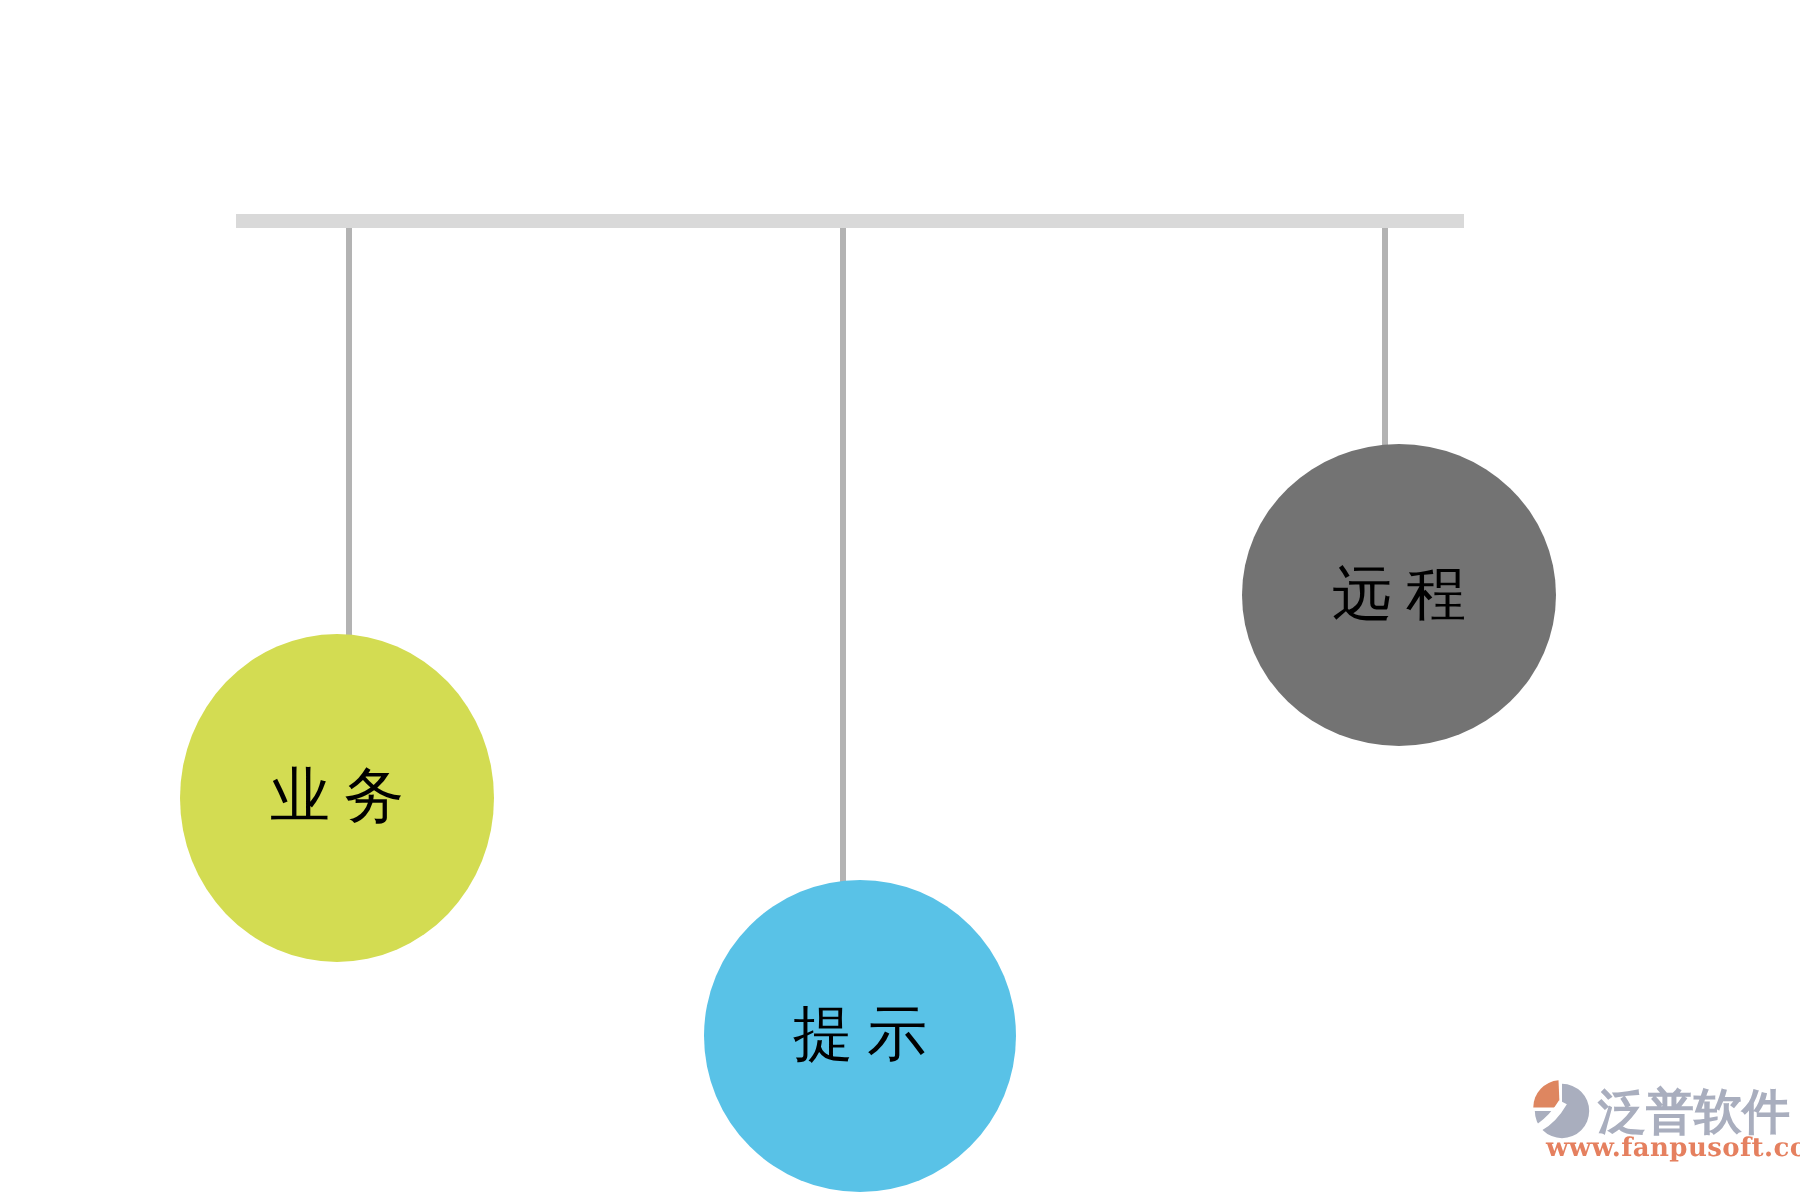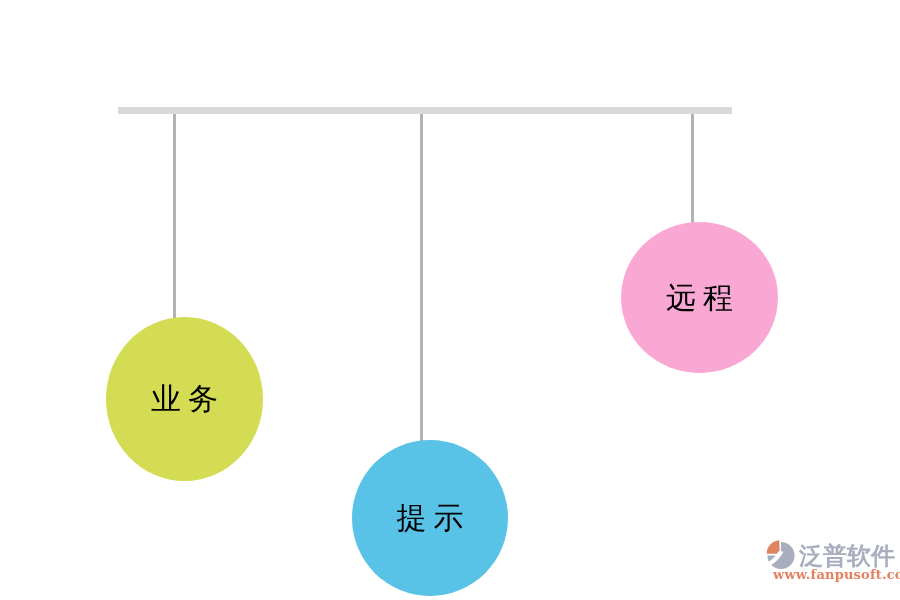--- a/index.html
+++ b/index.html
@@ -40,21 +40,21 @@
   .v-alert    { left: 420px; top: 114px; height: 327px; }
   .v-remote   { left: 691px; top: 114px; height: 109px; }
 
   
   .node {
     position: absolute;
     border-radius: 50%;
     display: flex; flex-direction: column;
     align-items: center; justify-content: center;
   }
-  .node-business { left: 106px; top: 317px; width: 157px; height: 164px; align-items: center; }
+  .node-business { left: 90px; top: 317px; width: 157px; height: 164px; align-items: center; }
   .node-alert    { left: 352px; top: 440px; width: 156px; height: 156px; }
   .node-remote   { left: 621px; top: 222px; width: 157px; height: 151px; }
   .node-line {
     font-family: "DejaVu Serif", "Liberation Serif", serif;
     color: #000000;
     font-size: 30px;
     line-height: 44px;
     letter-spacing: 7px;
     margin-right: -7px;
     white-space: nowrap;
@@ -93,21 +93,21 @@
   <div class="vline v-remote" style="background-color: rgb(179, 179, 179);"></div>
 
   <div class="node node-business" style="background-color: rgb(211, 220, 82);">
     <div class="node-line">业务</div>
   </div>
 
   <div class="node node-alert" style="background-color: rgb(89, 194, 231);">
     <div class="node-line">提示</div>
   </div>
 
-  <div class="node node-remote" style="background-color: #f9a8d4;">
+  <div class="node node-remote" style="background-color: #737373;">
     <div class="node-line">远程</div>
   </div>
 
   <div class="watermark">
     <div class="wm-row">
       <svg class="wm-icon" viewBox="0 0 32 34" xmlns="http://www.w3.org/2000/svg">
         <path d="M16 17 L16 3 A14 14 0 1 1 2 17 Z" style="fill: rgb(169, 174, 190);"></path>
         <path d="M14.8 15.2 L1.2 15.2 A14 14 0 0 1 14.2 1.2 Z" style="fill: rgb(222, 134, 96);"></path>
         <path d="M3 24 Q10 19 14.5 11.5 L18.5 13.5 Q13 23 5.5 27 Z" style="fill: rgb(255, 255, 255);"></path>
       </svg>

